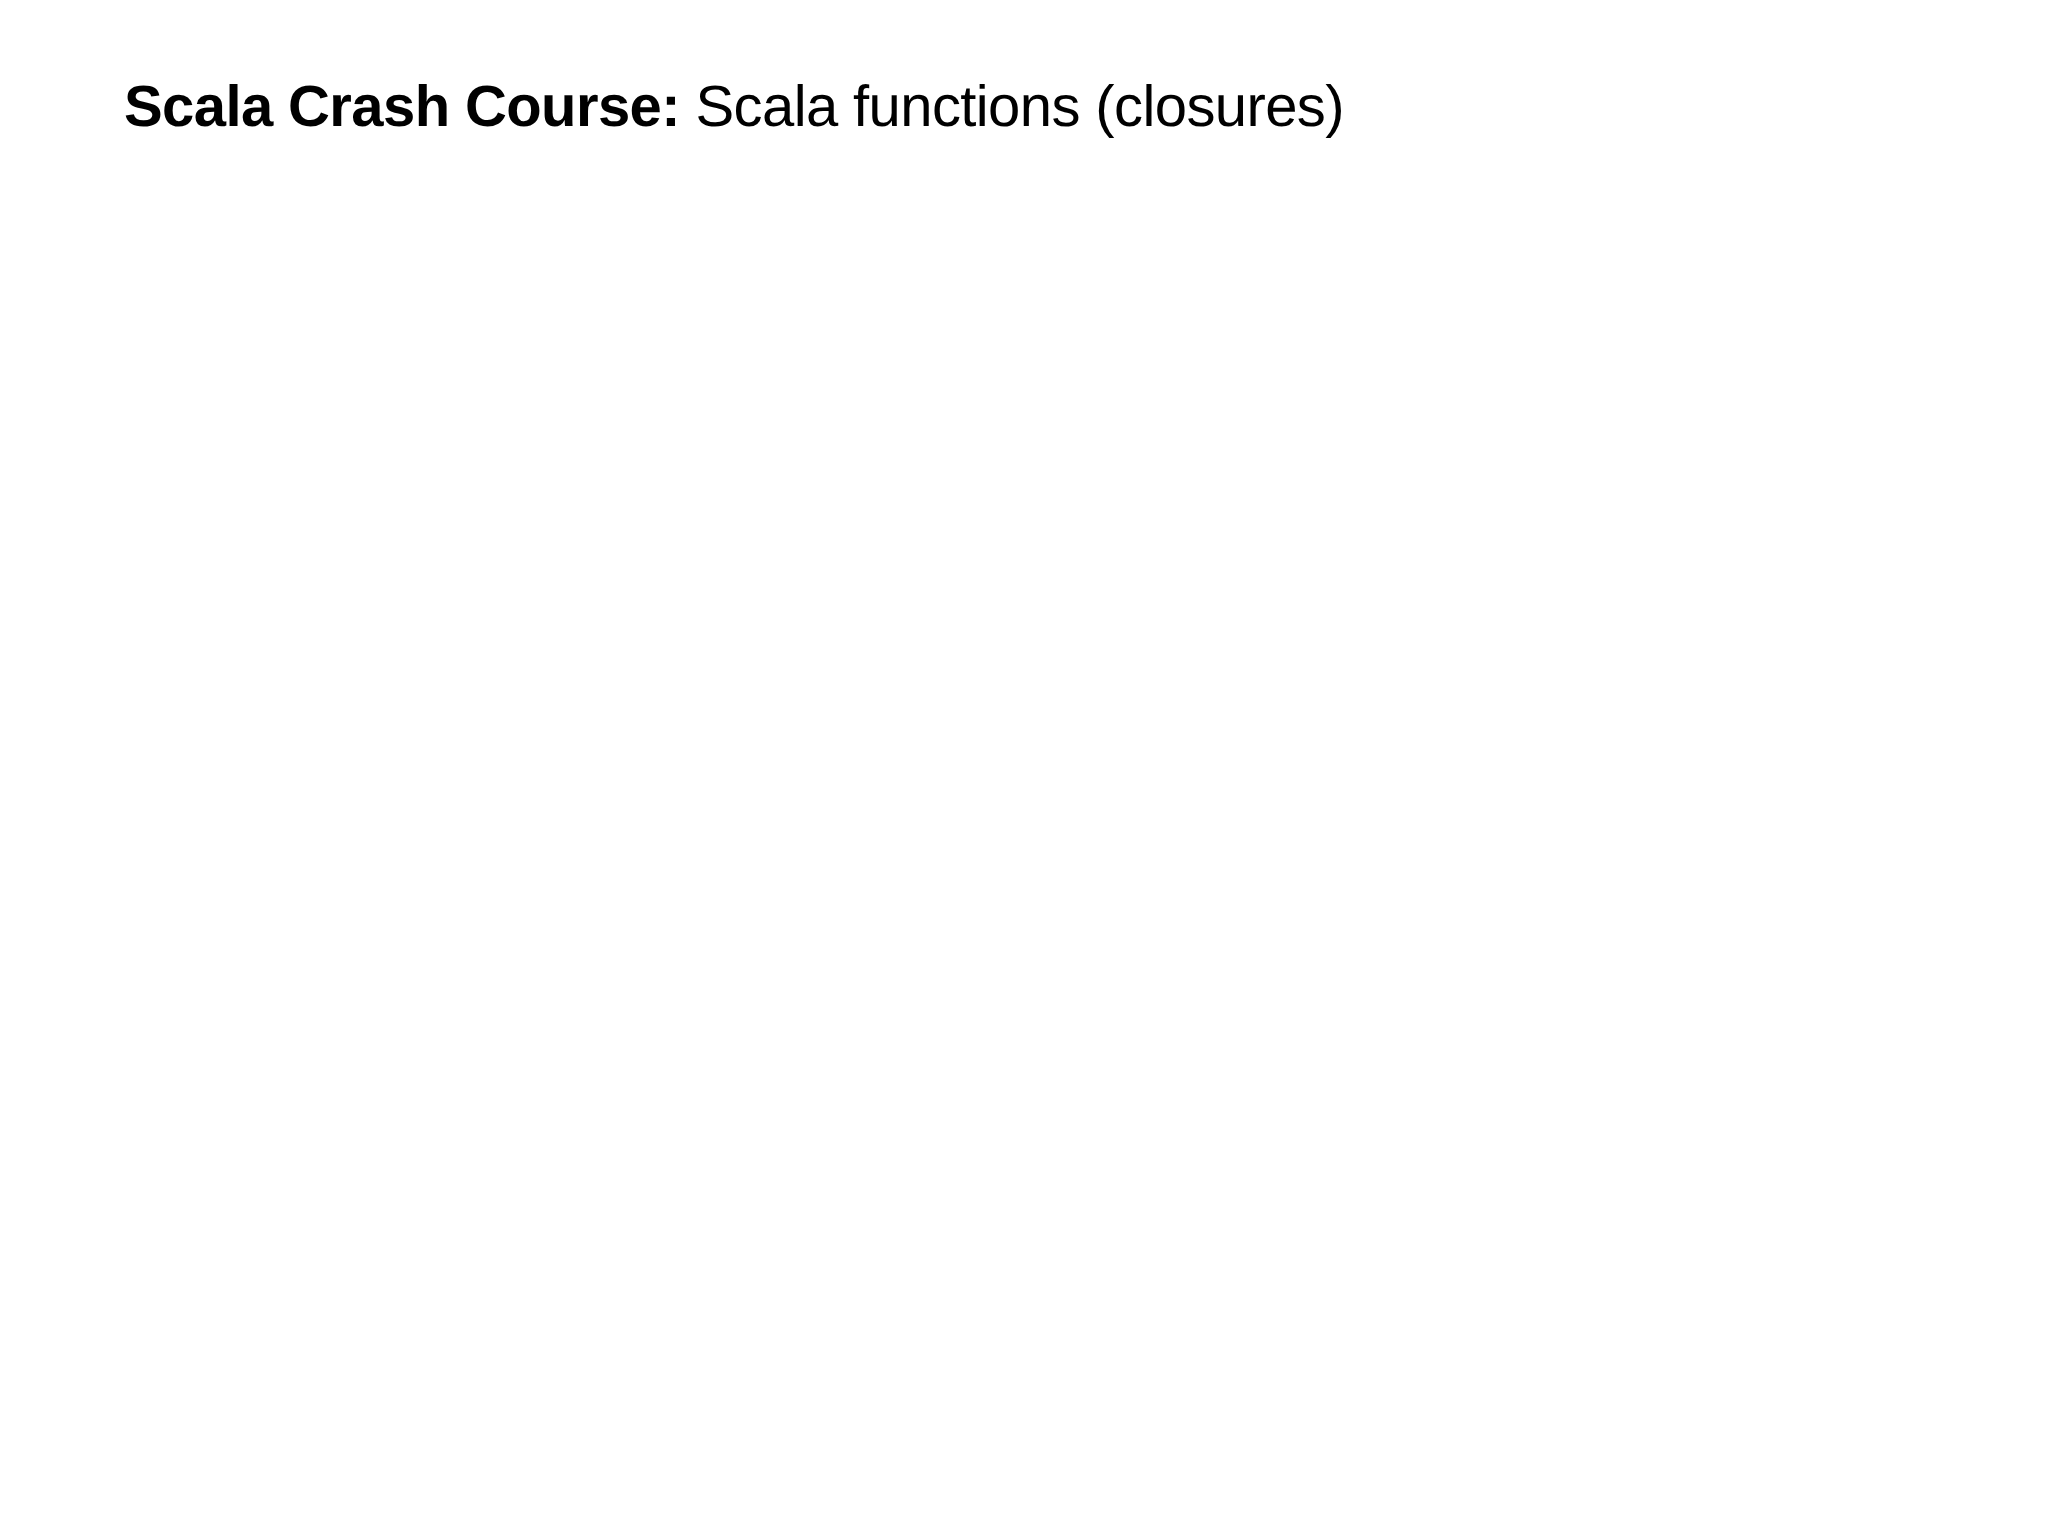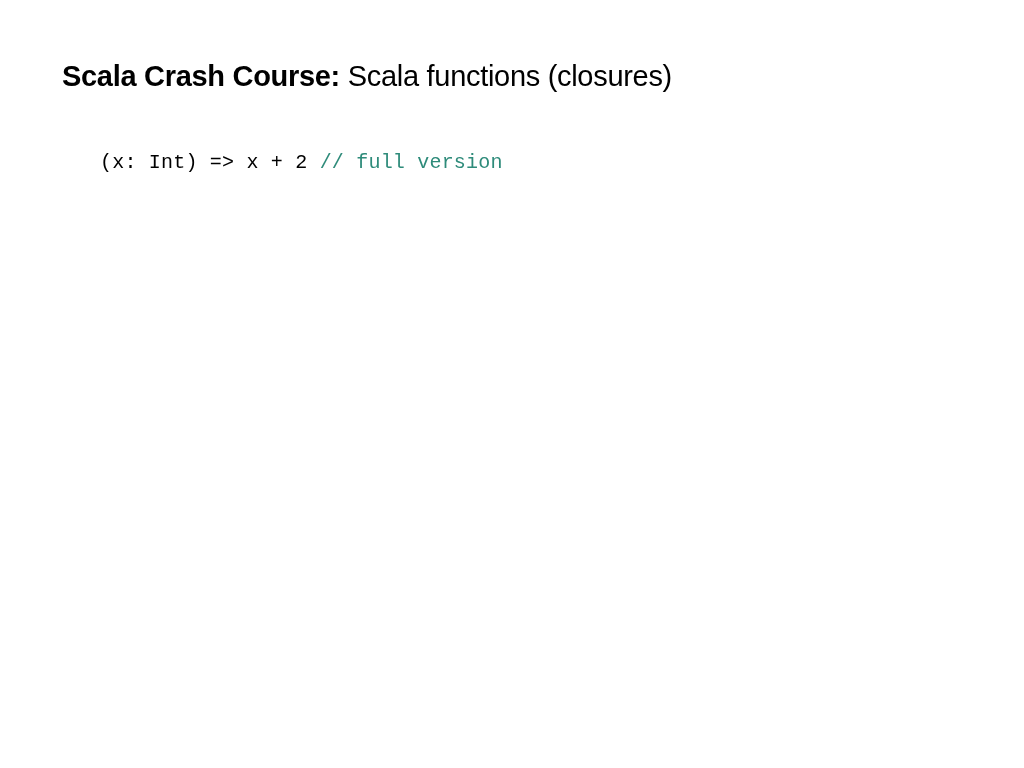--- a/index.html
+++ b/index.html
@@ -10,21 +10,21 @@
     body {
       width: 1024px;
       height: 768px;
       background: #ffffff;
       font-family: "Gill Sans", "Gill Sans MT", "Trebuchet MS", sans-serif;
       overflow: hidden;
     }
     .slide {
       width: 100%;
       height: 100%;
-      padding: 60px 62px;
+      padding: 38px 62px;
     }
     .title-line {
       font-size: 29px;
       color: #000000;
       margin-bottom: 58px;
       letter-spacing: -0.3px;
     }
     .title-bold {
       font-weight: 700;
     }
@@ -42,16 +42,13 @@
       color: #2e8b7a;
     }
   </style>
 </head>
 <body>
 
 <div class="slide">
   <div class="title-line">
     <span class="title-bold">Scala Crash Course:</span><span class="title-regular"> Scala functions (closures)</span>
   </div>
-  <div class="code-block">
-    <span>(x: Int) =&gt; x + 2 </span><span class="code-comment">// full version</span>
-  </div>
 </div>
 
 </body></html>

